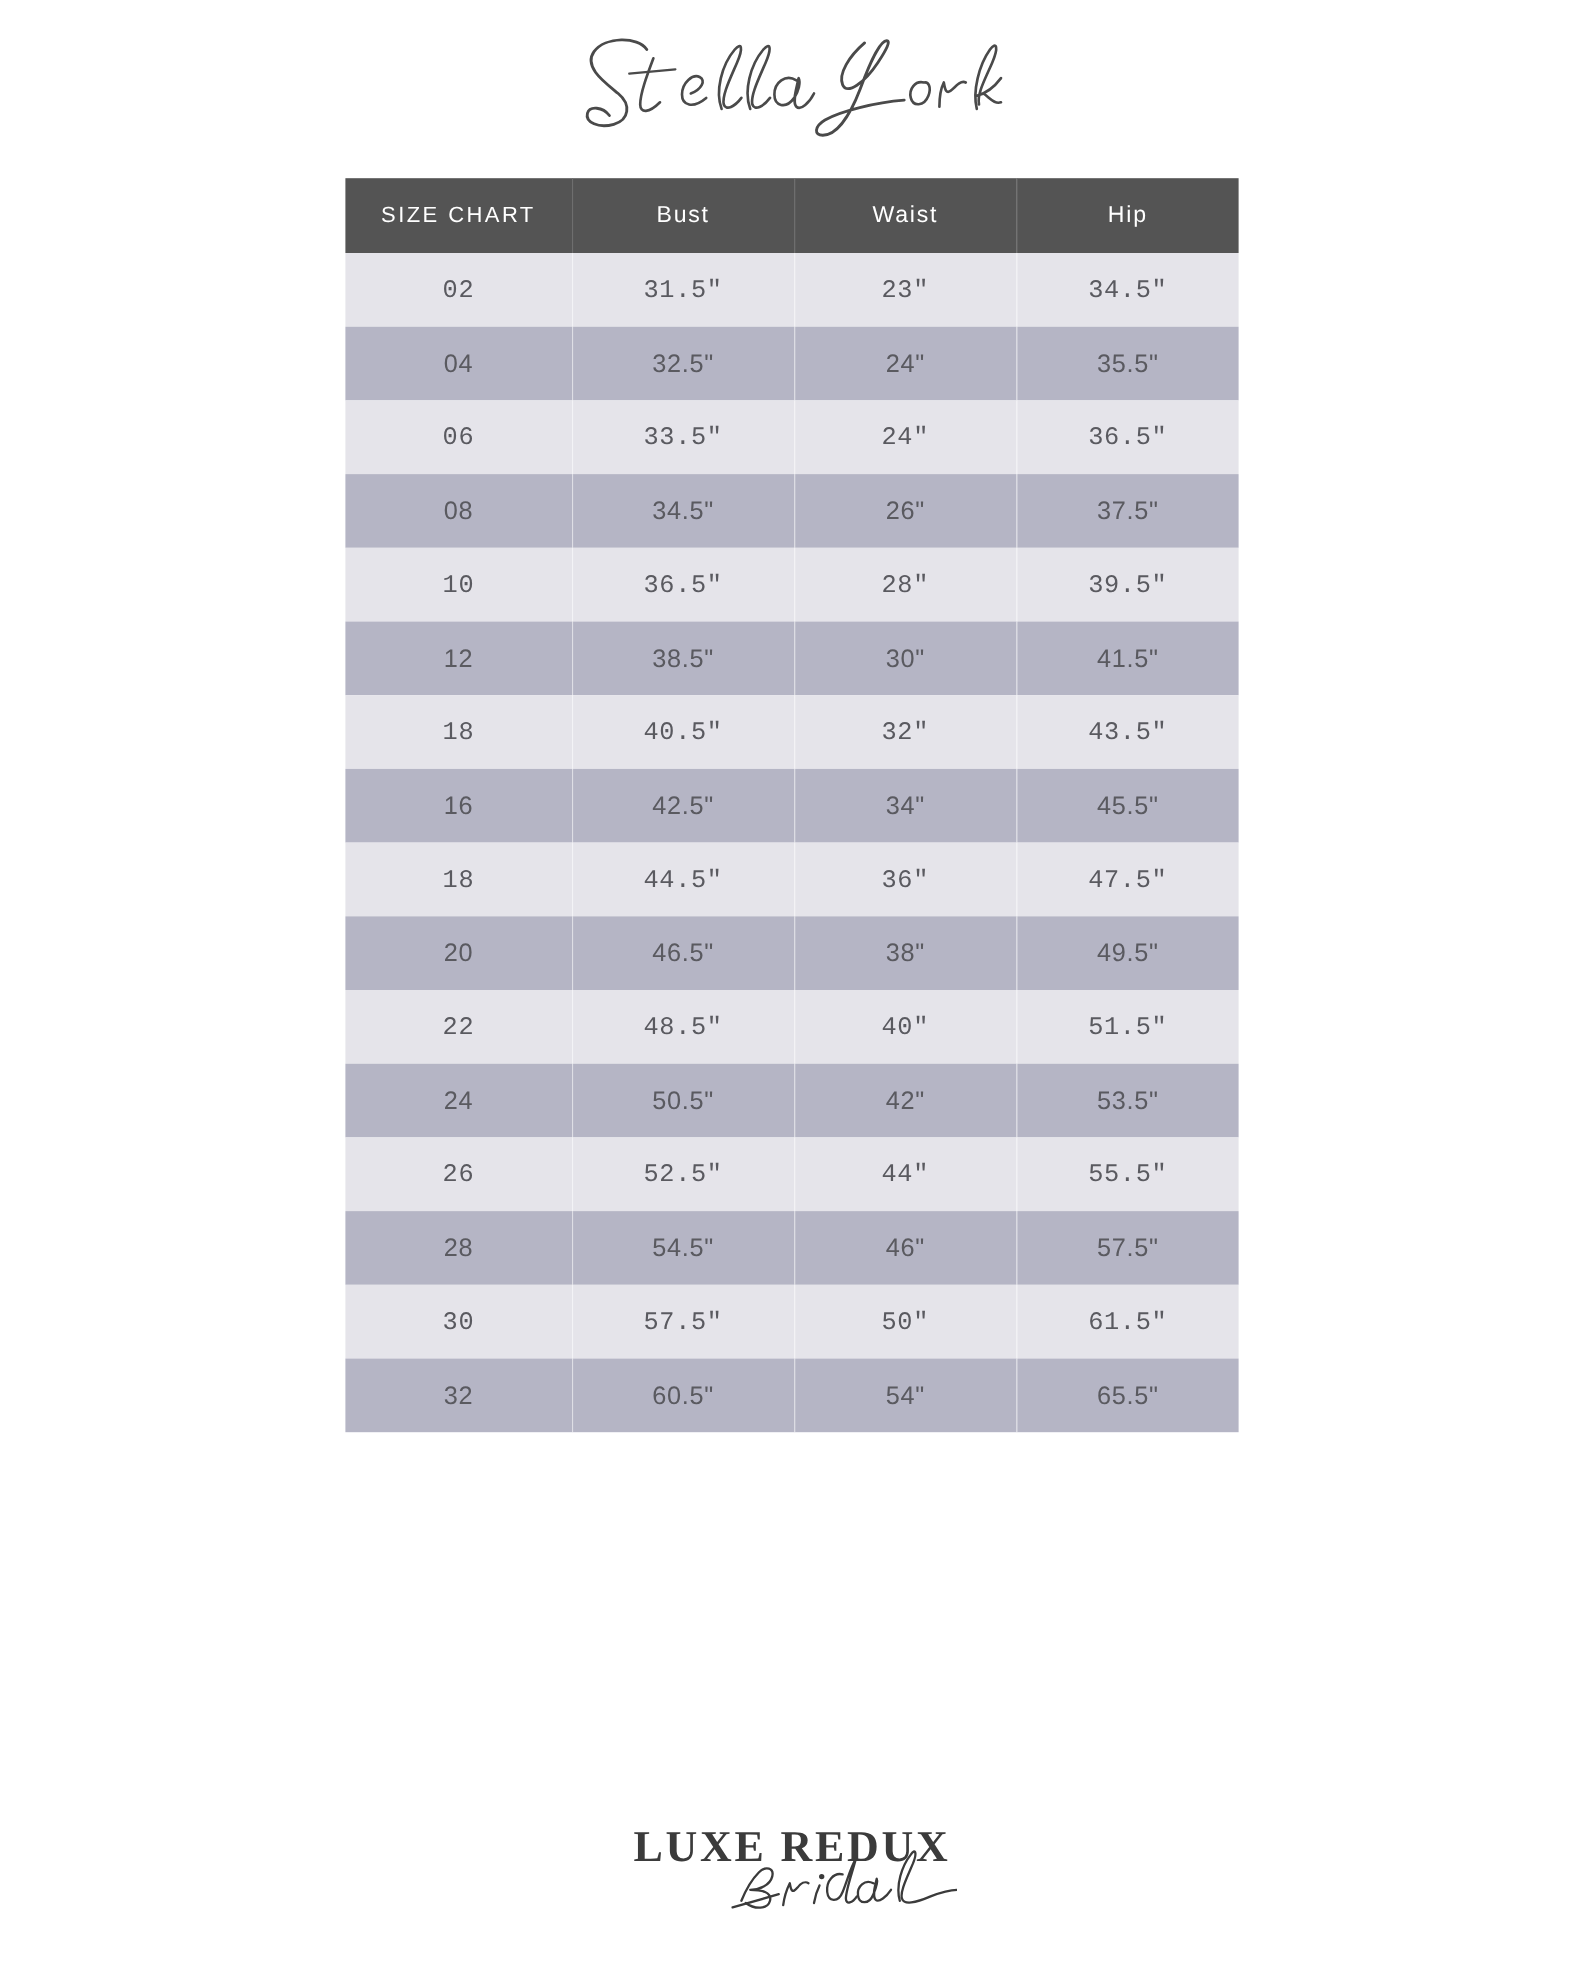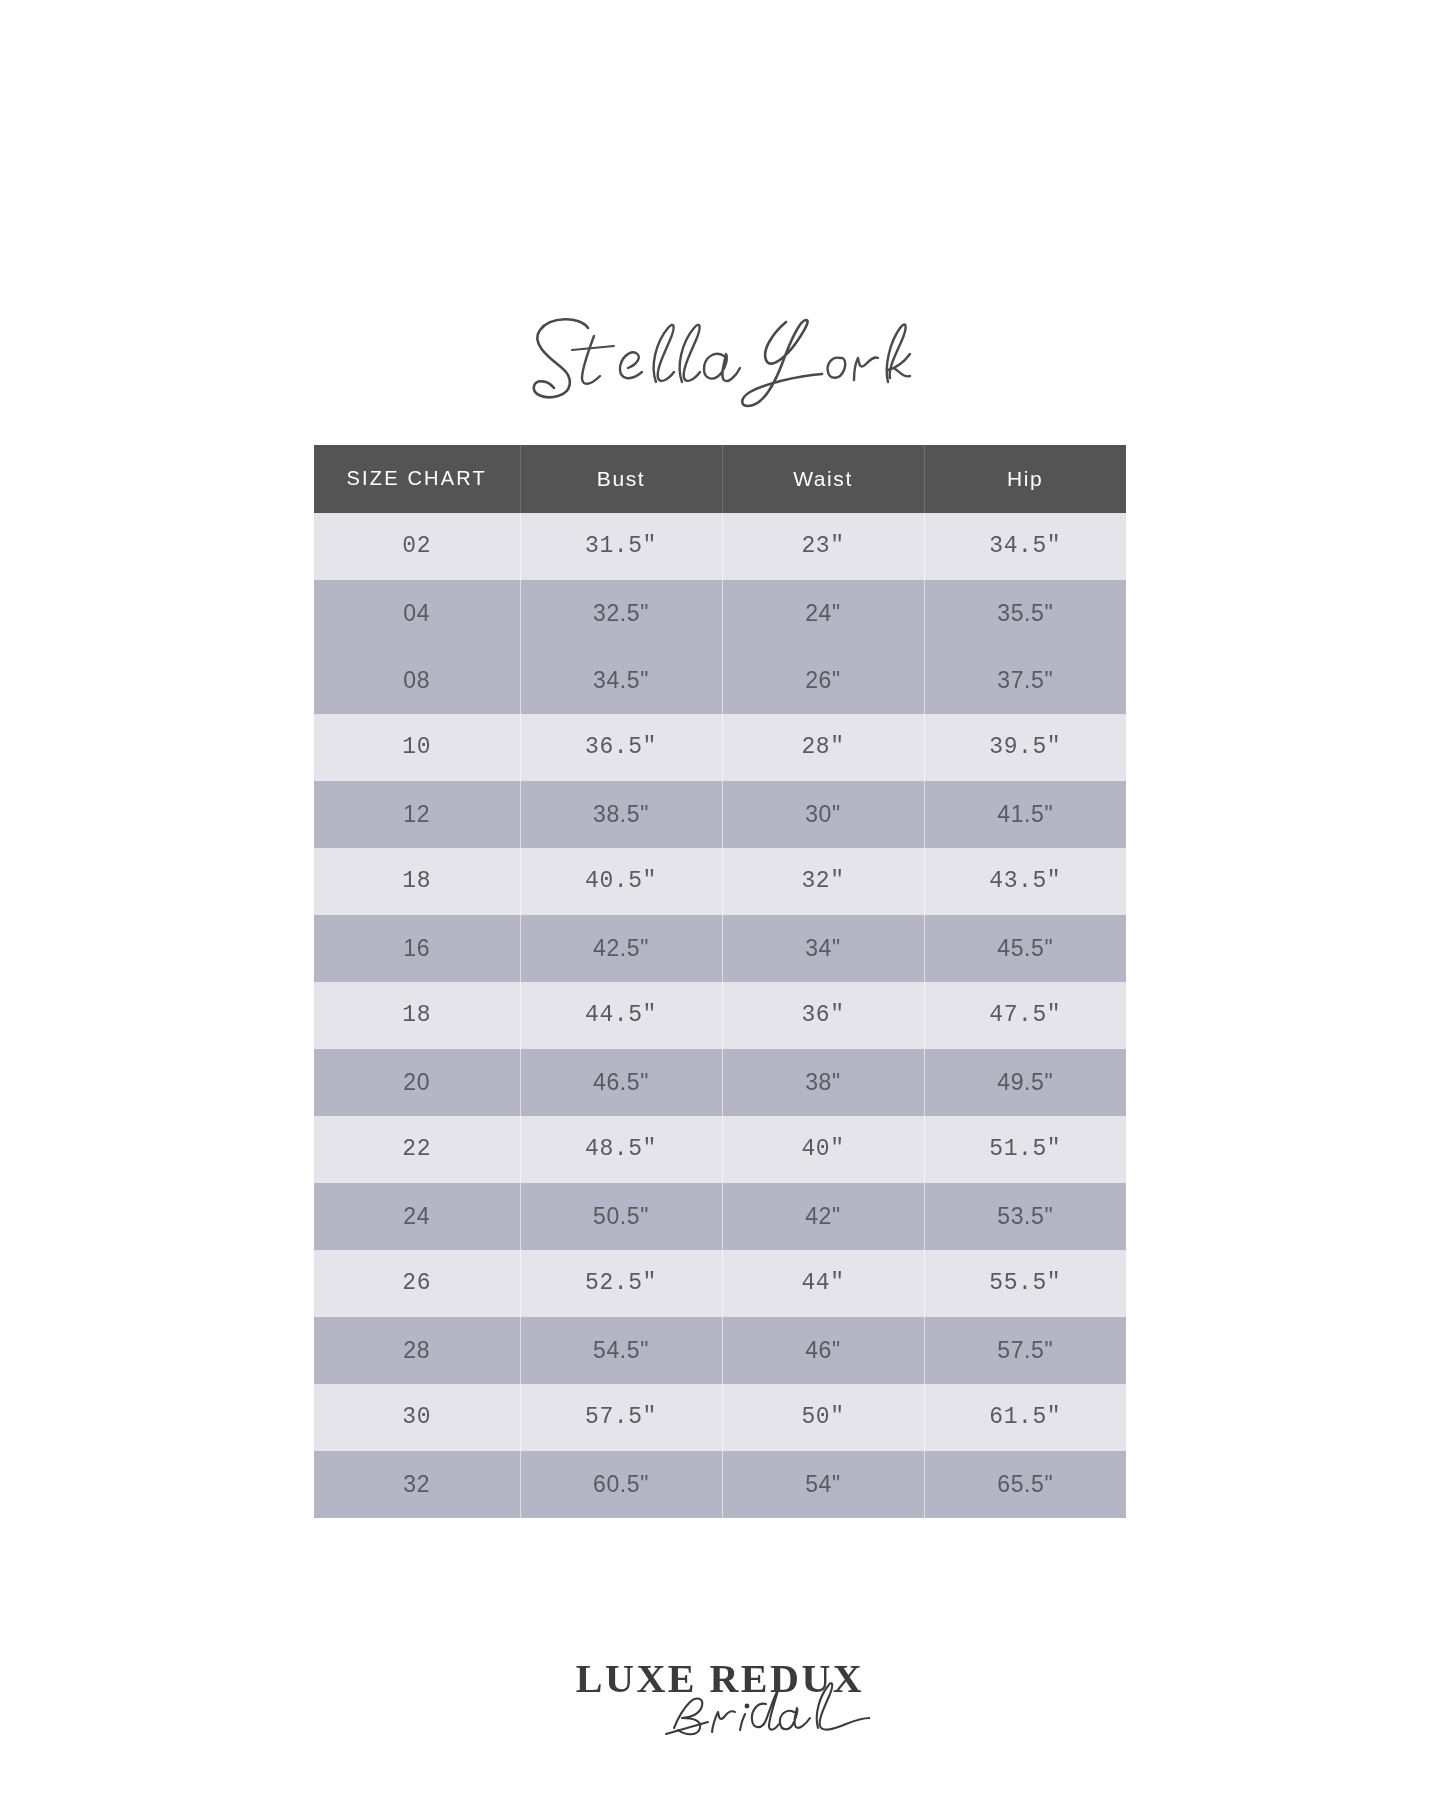--- a/index.html
+++ b/index.html
@@ -8,21 +8,20 @@
     background:#ffffff;
     font-family:"Liberation Sans", sans-serif;
   }
   .page {
     position:relative;
     width:1440px; height:1800px;
     background:#ffffff;
     display:flex;
     flex-direction:column;
     align-items:center;
-    justify-content:center;
   }
 
   
   .brand-wrap {
     margin-top:18px;
     height:120px;
     width:100%;
     display:flex;
     align-items:center;
     justify-content:center;
@@ -146,20 +145,26 @@
             <td>31.5"</td>
             <td>23"</td>
             <td>34.5"</td>
           </tr>
           <tr class="even">
             <td>04</td>
             <td>32.5"</td>
             <td>24"</td>
             <td>35.5"</td>
           </tr>
+          <tr class="odd">
+            <td>06</td>
+            <td>33.5"</td>
+            <td>24"</td>
+            <td>36.5"</td>
+          </tr>
           <tr class="even">
             <td>08</td>
             <td>34.5"</td>
             <td>26"</td>
             <td>37.5"</td>
           </tr>
           <tr class="odd">
             <td>10</td>
             <td>36.5"</td>
             <td>28"</td>

